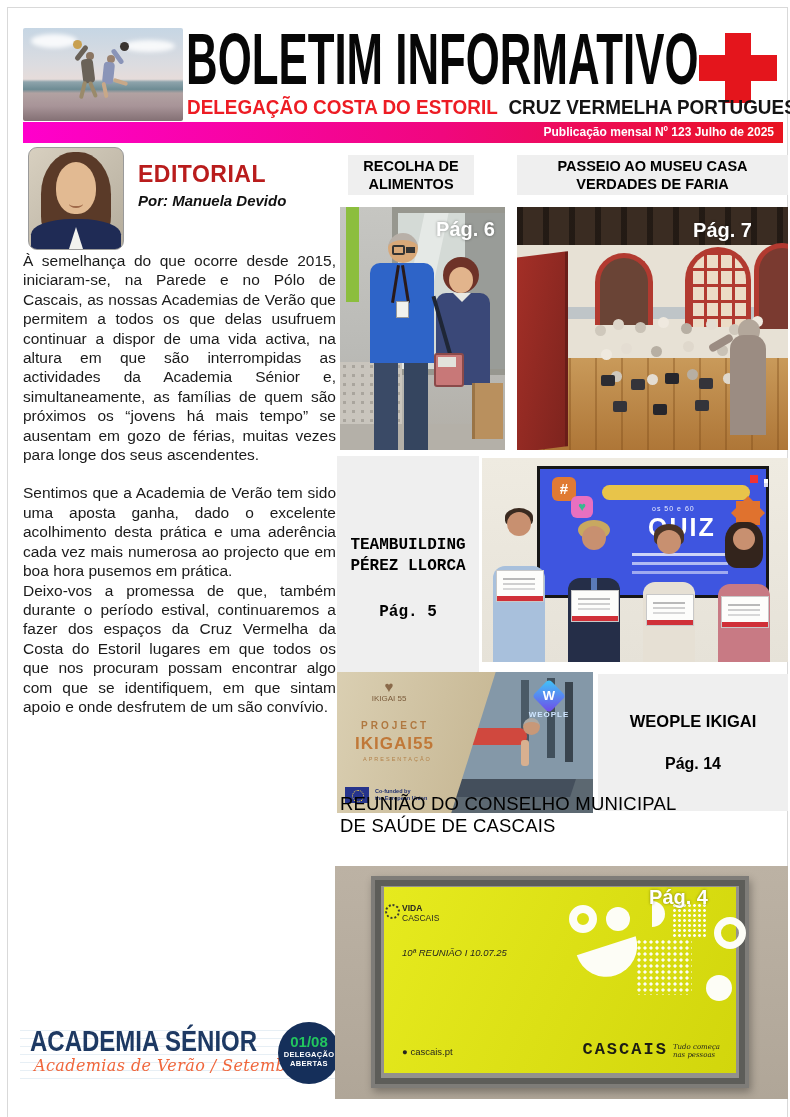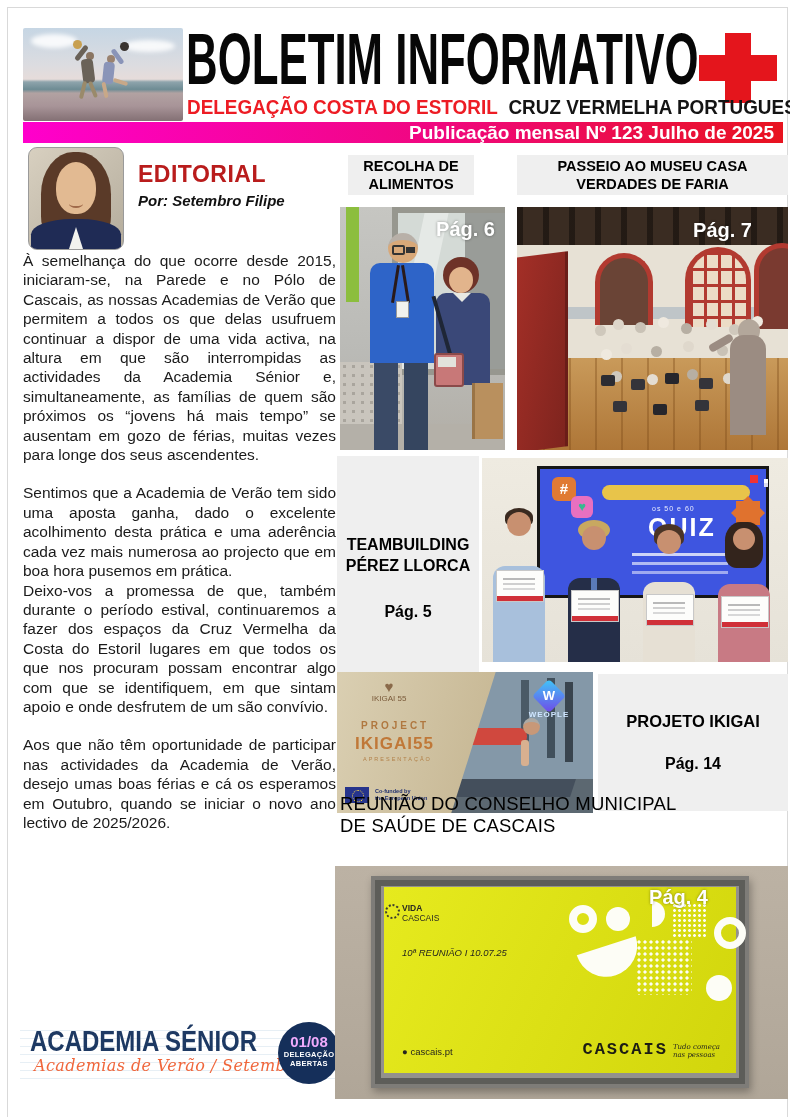--- a/index.html
+++ b/index.html
@@ -20,21 +20,21 @@
   .main-title{left:186px;top:24px;font-size:73px;line-height:.95;font-weight:bold;color:#070707;
               white-space:nowrap;transform:scaleX(.60);transform-origin:0 0;letter-spacing:0;}
   .cross{left:699px;top:33px;width:78px;height:70px;}
   .cross .v{position:absolute;left:26px;top:0;width:26px;height:70px;background:#E4151C;}
   .cross .h{position:absolute;left:0;top:22px;width:78px;height:26px;background:#E4151C;}
   .subtitle{left:187px;top:96px;font-size:19.5px;font-weight:bold;white-space:nowrap;
             transform:scaleX(.97);transform-origin:0 0;}
   .sub-red{color:#ED1C24;} .sub-black{color:#141414;margin-left:6px;}
   .issue-bar{left:23px;top:122px;width:760px;height:21px;box-sizing:border-box;
              background:linear-gradient(90deg,#FF00CC 0%,#F0077E 55%,#E8131F 100%);
-             color:#fff;font-weight:bold;font-size:19px;line-height:21px;
+             color:#fff;font-weight:bold;font-size:12px;line-height:21px;
              text-align:right;padding-right:9px;}
 
   
   .portrait{left:28px;top:147px;width:94px;height:101px;border-radius:9px;border:1px solid #9a9a9a;
             overflow:hidden;background:linear-gradient(135deg,#d8d0c0,#b4ac9c);}
   .ed-hair{position:absolute;left:12px;top:4px;width:70px;height:92px;background:#5a3a28;
            border-radius:46% 46% 30% 30%;}
   .ed-face{position:absolute;left:27px;top:14px;width:40px;height:52px;background:#e2ba92;
            border-radius:50% 50% 46% 46%;}
   .ed-smile{position:absolute;left:40px;top:52px;width:14px;height:6px;border-bottom:2px solid #a06a4a;border-radius:50%;}
@@ -51,29 +51,29 @@
 
   
   .academia{left:20px;top:1023px;width:318px;height:62px;
             background:repeating-linear-gradient(#ffffff 0 7px,#e7eff5 7px 8px);}
   .ac-title{position:absolute;left:10px;top:1px;font-size:30px;font-weight:bold;color:#1d3963;
             white-space:nowrap;transform:scaleX(.80);transform-origin:0 0;}
   .ac-sub{position:absolute;left:14px;top:33px;font-size:16px;font-style:italic;color:#f0663b;
           font-family:"DejaVu Serif",serif;letter-spacing:.4px;}
   .ac-badge{position:absolute;right:-2px;top:-1px;width:62px;height:62px;border-radius:50%;
             background:#152f5a;text-align:center;}
-  .ac-date{color:#f0abfc;font-weight:bold;font-size:15px;margin-top:11px;}
+  .ac-date{color:#22c55e;font-weight:bold;font-size:15px;margin-top:11px;}
   .ac-t1,.ac-t2{color:#fff;font-size:7.5px;font-weight:bold;letter-spacing:.3px;line-height:9px;}
 
   
   .label-box{position:absolute;background:#efefef;display:flex;align-items:center;justify-content:center;
              text-align:center;font-weight:bold;color:#000;box-sizing:border-box;}
   .box1{left:348px;top:155px;width:126px;height:40px;font-size:14.5px;line-height:1.25;padding:0 4px;}
   .box2{left:517px;top:155px;width:271px;height:40px;font-size:14.5px;line-height:1.25;padding:0 18px;}
-  .box3{left:337px;top:456px;width:142px;height:246px;flex-direction:column;font-size:16px;line-height:1.3;}
+  .box3{left:337px;top:456px;width:142px;height:246px;flex-direction:column;font-size:16px;line-height:1.3;font-family:Liberation Mono, monospace;}
   .box4{left:598px;top:674px;width:190px;height:137px;flex-direction:column;font-size:16.5px;}
   .lb-page{margin-top:26px;font-size:16px;}
   .photo{position:absolute;overflow:hidden;}
   .page-ref{position:absolute;color:#fff;font-size:20px;font-weight:bold;
             text-shadow:0 0 3px rgba(0,0,0,.4);z-index:9;}
 
   
   .photo-recolha{left:340px;top:207px;width:165px;height:243px;
                  background:linear-gradient(#c6c6c2 0%,#babab6 60%,#b2aea6 100%);}
   .rc-green{position:absolute;left:6px;top:0;width:13px;height:95px;background:#8cbe3e;}
@@ -241,27 +241,26 @@
   </div>
 
   <div class="abs portrait">
     <div class="ed-hair"></div>
     <div class="ed-face"></div>
     <div class="ed-smile"></div>
     <div class="ed-body"></div>
     <div class="ed-shirt"></div>
   </div>
   <div class="abs ed-heading">EDITORIAL</div>
-  <div class="abs ed-byline">Por: Setembro Filipe</div>
+  <div class="abs ed-byline">Por: Manuela Devido</div>
 
   <div class="abs ed-body-text" lang="pt">
     <p>À semelhança do que ocorre desde 2015, iniciaram-se, na Parede e no Pólo de Cascais, as nossas Academias de Verão que permitem a todos os que delas usufruem continuar a dispor de uma vida activa, na altura em que são interrompidas as actividades da Academia Sénior e, simultaneamente, as famílias de quem são próximos os “jovens há mais tempo” se ausentam em gozo de férias, muitas vezes para longe dos seus ascendentes.</p>
     <p class="nogap">Sentimos que a Academia de Verão tem sido uma aposta ganha, dado o excelente acolhimento desta prática e uma aderência cada vez mais numerosa ao projecto que em boa hora pusemos em prática.</p>
     <p>Deixo-vos a promessa de que, também durante o período estival, continuaremos a fazer dos espaços da Cruz Vermelha da Costa do Estoril lugares em que todos os que nos procuram possam encontrar algo com que se identifiquem, em que sintam apoio e onde desfrutem de um são convívio.</p>
-    <p>Aos que não têm oportunidade de participar nas actividades da Academia de Verão, desejo umas boas férias e cá os esperamos em Outubro, quando se iniciar o novo ano lectivo de 2025/2026.</p>
   </div>
 
   <div class="abs academia">
     <div class="ac-title">ACADEMIA SÉNIOR</div>
     <div class="ac-sub">Academias de Verão / Setembro</div>
     <div class="ac-badge">
       <div class="ac-date">01/08</div>
       <div class="ac-t1">DELEGAÇÃO</div>
       <div class="ac-t2">ABERTAS</div>
     </div>
@@ -388,21 +387,21 @@
       <div>the European Union</div>
     </div>
     <div class="ik-weop">
       <div class="ik-diamond"></div>
       <div class="ik-w">W</div>
       <div class="ik-wt">WEOPLE</div>
     </div>
   </div>
 
   <div class="label-box box4">
-    <div>PROJETO IKIGAI</div>
+    <div>WEOPLE IKIGAI</div>
     <div class="lb-page" style="margin-top:24px;">Pág. 14</div>
   </div>
 
   <div class="abs reuniao-title">
     <div>REUNIÃO DO CONSELHO MUNICIPAL</div>
     <div>DE SAÚDE DE CASCAIS</div>
   </div>
 
   <div class="photo photo-tv">
     <div class="tv-frame">

